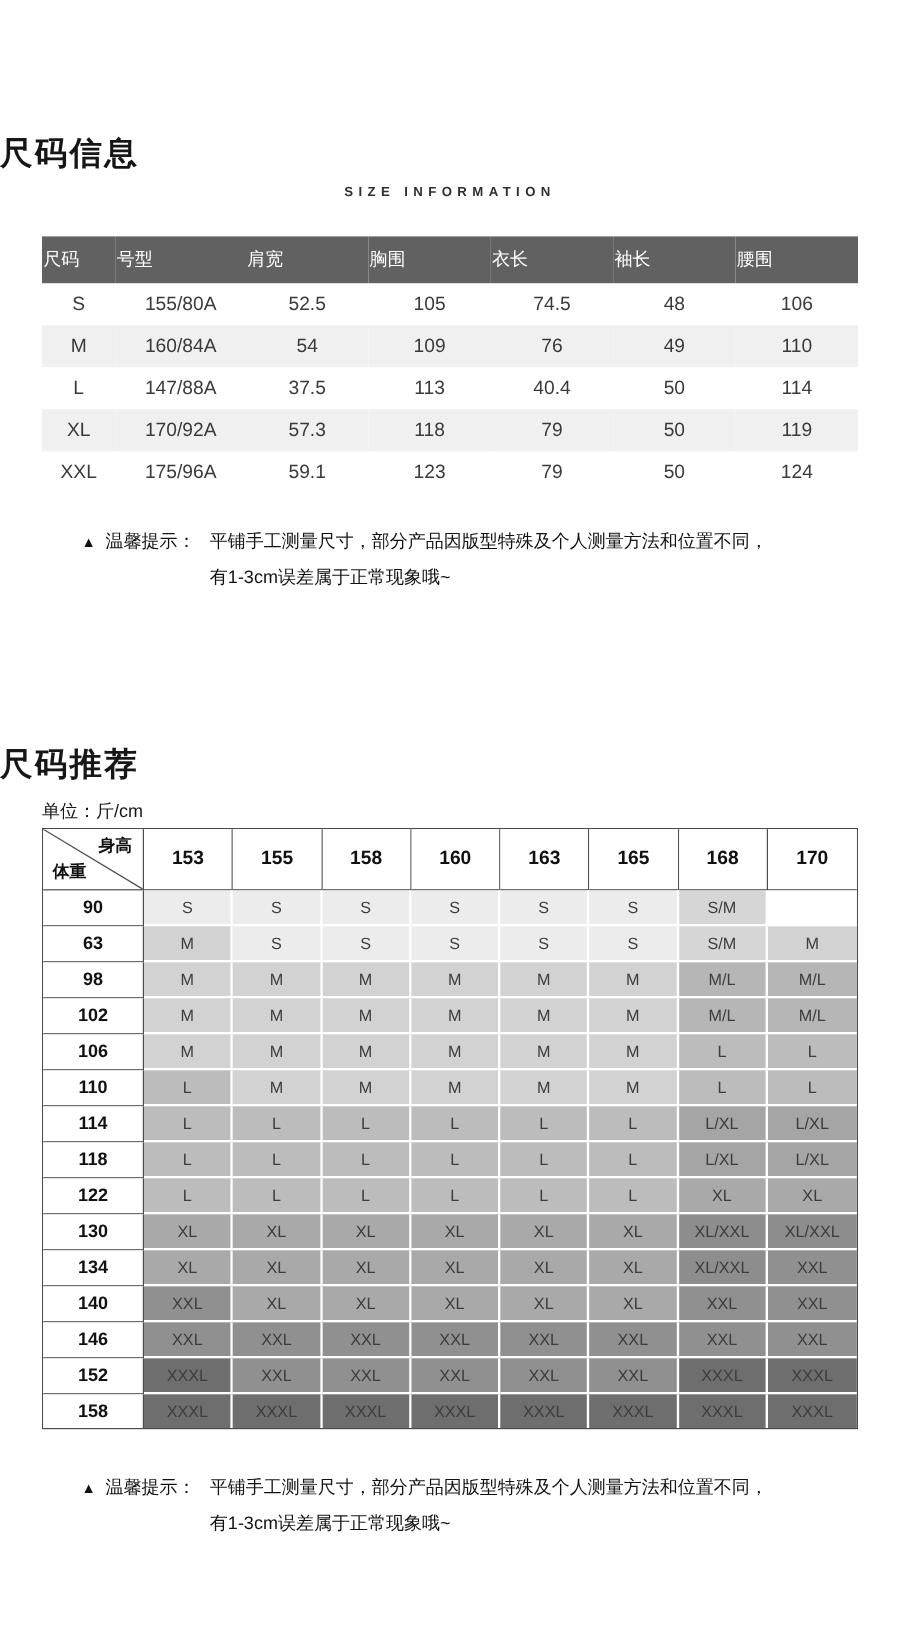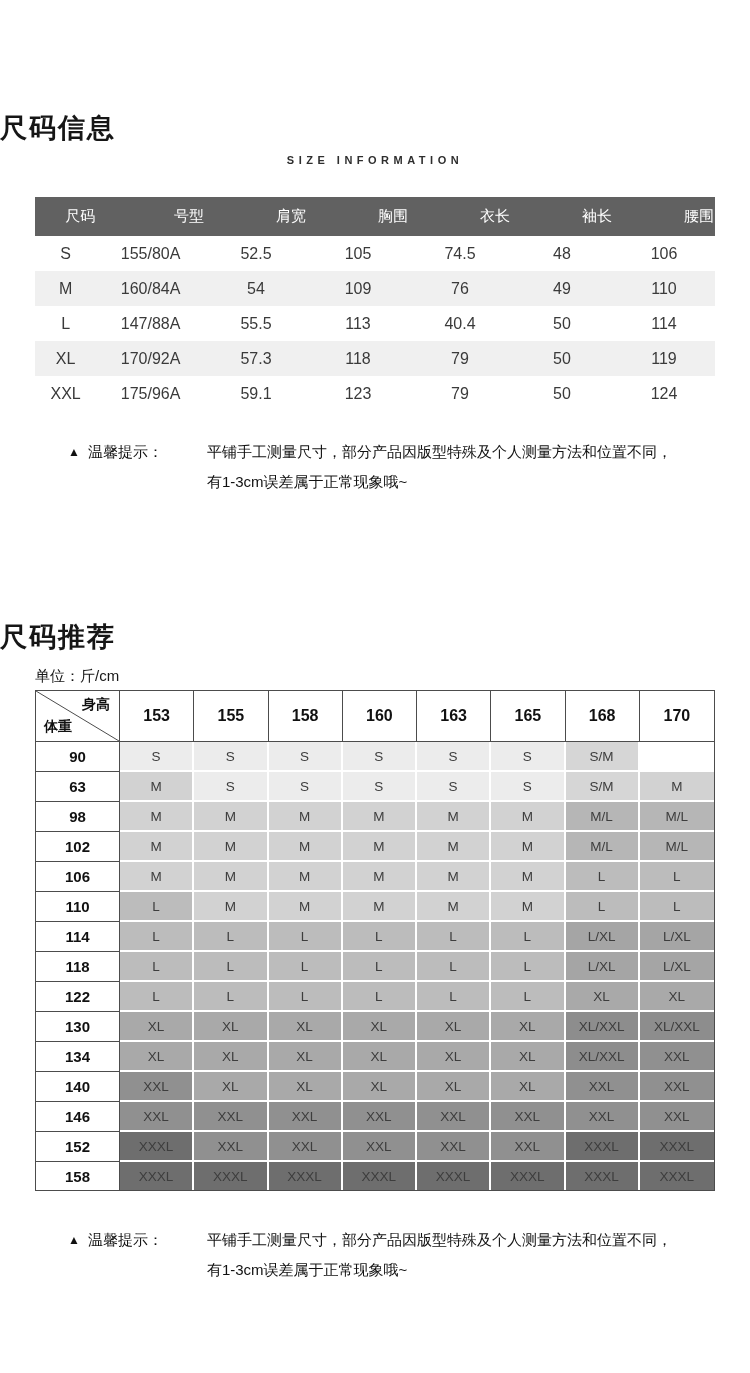--- a/index.html
+++ b/index.html
@@ -4,29 +4,29 @@
 <style>
   html,body{margin:0;padding:0;background:#ffffff;}
   body{width:750px;font-family:"Liberation Sans","DejaVu Sans",sans-serif;color:#1a1a1a;}
   .page{width:750px;height:1373px;box-sizing:border-box;overflow:hidden;padding-top:110px;background:#ffffff;}
 
   .sec-title{margin:0;font-size:27px;font-weight:700;letter-spacing:2px;color:#161616;}
   .sec-subtitle{margin-top:8px;text-align:center;font-size:11px;font-weight:700;letter-spacing:4.5px;color:#2e2e2e;}
 
   
   table.t1{width:680px;margin:31px auto 0;border-collapse:collapse;table-layout:fixed;font-size:16px;color:#3a3a3a;}
-  table.t1 thead th{background:var(--header-bg,#616161);color:var(--header-text,#fff);font-weight:400;height:37px;font-size:15px;text-align:right;}
+  table.t1 thead th{background:var(--header-bg,#616161);color:var(--header-text,#fff);font-weight:400;height:37px;font-size:15px;text-align:left;}
   table.t1 tbody td{height:33px;text-align:center;}
   table.t1 tbody tr.alt{background:var(--alt-row-bg,#f0f0f0);}
 
   
   .notice{width:614px;margin:26px auto 0;display:flex;align-items:flex-start;font-size:15px;line-height:30px;color:#111;}
   .notice-icon{font-size:12px;margin-right:8px;line-height:30px;color:#111;}
   .notice-label{white-space:nowrap;margin-right:12px;}
-  .notice-body{flex:1;margin-left:32px;}
+  .notice-body{flex:1;}
 
   
   .sec2{margin-top:122px;}
   .unit-note{width:680px;margin:12px auto 4px;text-align:left;font-size:15px;color:#161616;}
 
   .t2wrap{width:680px;margin:0 auto;border:1px solid var(--grid,#4c4c4c);box-sizing:border-box;}
   table.t2{width:100%;border-collapse:separate;border-spacing:0;table-layout:fixed;font-size:13.5px;color:#3d3d3d;}
   table.t2 col.wcol{width:84px;}
   table.t2 th.hcell{height:48px;background:#fff;border-right:1px solid var(--grid,#4c4c4c);border-bottom:1px solid var(--grid,#4c4c4c);font-size:16px;font-weight:700;color:#111;text-align:center;}
   table.t2 th.hcell.last{border-right:0;}
@@ -87,21 +87,21 @@
             <td>160/84A</td>
             <td>54</td>
             <td>109</td>
             <td>76</td>
             <td>49</td>
             <td>110</td>
           </tr>
           <tr>
             <td>L</td>
             <td>147/88A</td>
-            <td>55.5</td>
+            <td>37.5</td>
             <td>113</td>
             <td>40.4</td>
             <td>50</td>
             <td>114</td>
           </tr>
           <tr class="alt">
             <td>XL</td>
             <td>170/92A</td>
             <td>57.3</td>
             <td>118</td>

